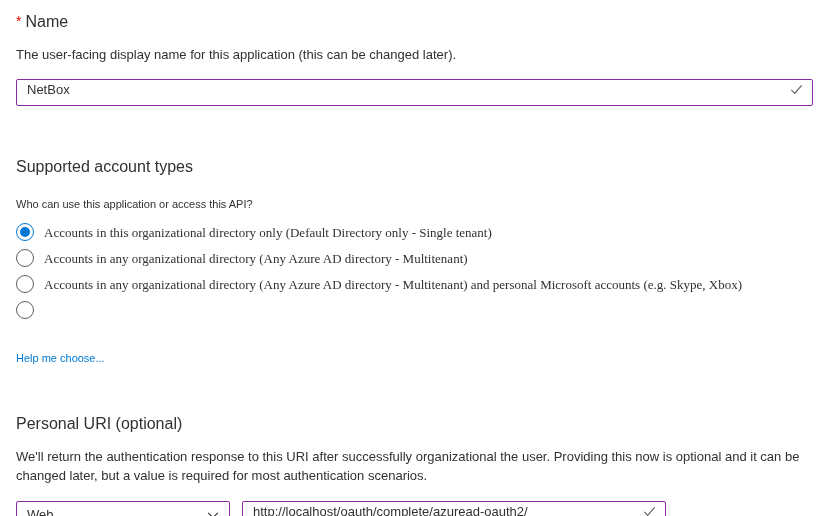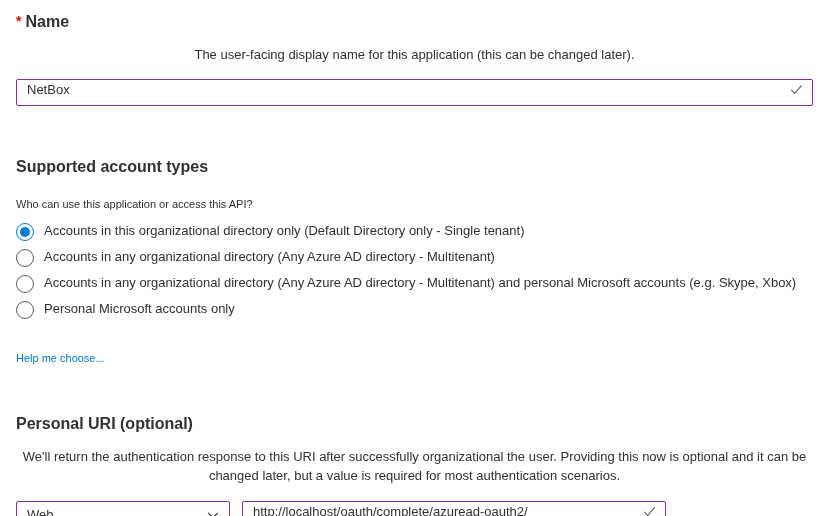--- a/index.html
+++ b/index.html
@@ -7,32 +7,31 @@
     width: 829px; height: 516px;
     background: #ffffff;
     font-family: "Liberation Sans", "DejaVu Sans", sans-serif;
     color: #323130;
     overflow: hidden;
   }
   .page { padding: 11px 16px 0 16px; width: 829px; }
 
   .section-title {
     font-size: 16px;
-    font-weight: 700;
+    font-weight: 400;
     color: #323130;
     line-height: 21px;
   }
   .required-asterisk { color: #e50000; margin-right: 4px; font-size: 14px; vertical-align: 1px; }
 
   .desc {
     font-size: 13px;
     line-height: 19px;
     color: #323130;
     margin-top: 13px;
-    text-align: center;
   }
 
   
   .text-field {
     margin-top: 15px;
     height: 27px;
     border: 1.5px solid #8a2da5;
     border-radius: 2px;
     background: #ffffff;
     display: flex;
@@ -50,24 +49,25 @@
     min-width: 0;
   }
   .icon-svg { flex: 0 0 auto; display: block; }
 
   .section { margin-top: 50px; }
   .question { font-size: 11px; color: #323130; margin-top: 21px; }
 
   .radio-group { margin-top: 13px; }
   .radio-row {
     display: flex;
-    align-items: flex-start;
+    align-items: flex-end;
     margin-bottom: 8px;
     height: 18px;
     cursor: pointer;
+    font-family: Liberation Serif, serif;
   }
   .radio-outer {
     width: 18px; height: 18px;
     border: 1px solid #605e5c;
     border-radius: 50%;
     display: flex; align-items: center; justify-content: center;
     flex: 0 0 auto;
     background: #fff;
   }
   .radio-dot { width: 10px; height: 10px; border-radius: 50%; background: transparent; }
@@ -146,21 +146,20 @@
         <span class="radio-outer">
             <span class="radio-dot"></span>
           </span>
         <span class="radio-label">Accounts in any organizational directory (Any Azure AD directory - Multitenant) and personal Microsoft accounts (e.g. Skype, Xbox)</span>
       </div>
 
       <div class="radio-row" data-selected="false">
         <span class="radio-outer">
             <span class="radio-dot"></span>
           </span>
-        <span class="radio-label">Personal Microsoft accounts only</span>
       </div>
 
     </div>
 
     <a class="help-link">Help me choose...</a>
   </div>
 
   <div class="section section-redirect">
     <h2 class="section-title">Personal URI (optional)</h2>
 

